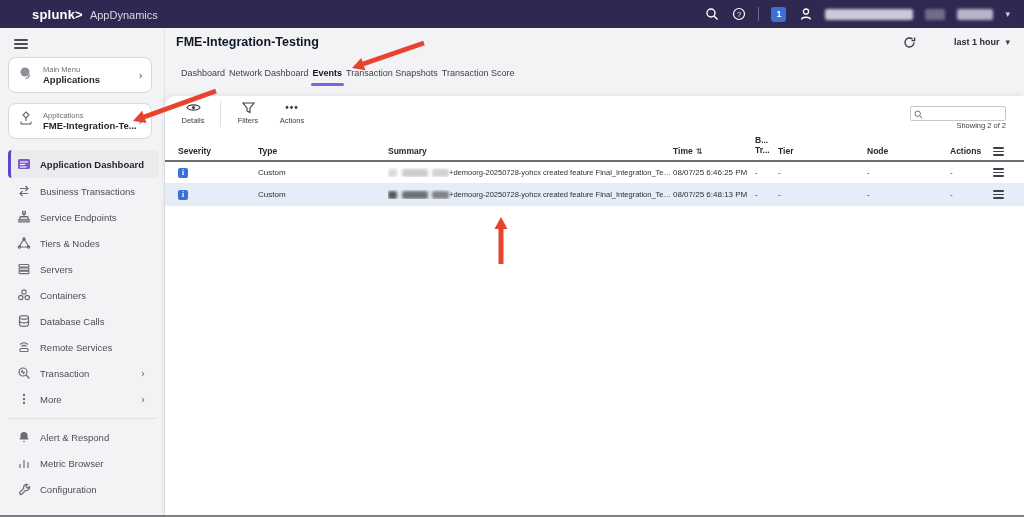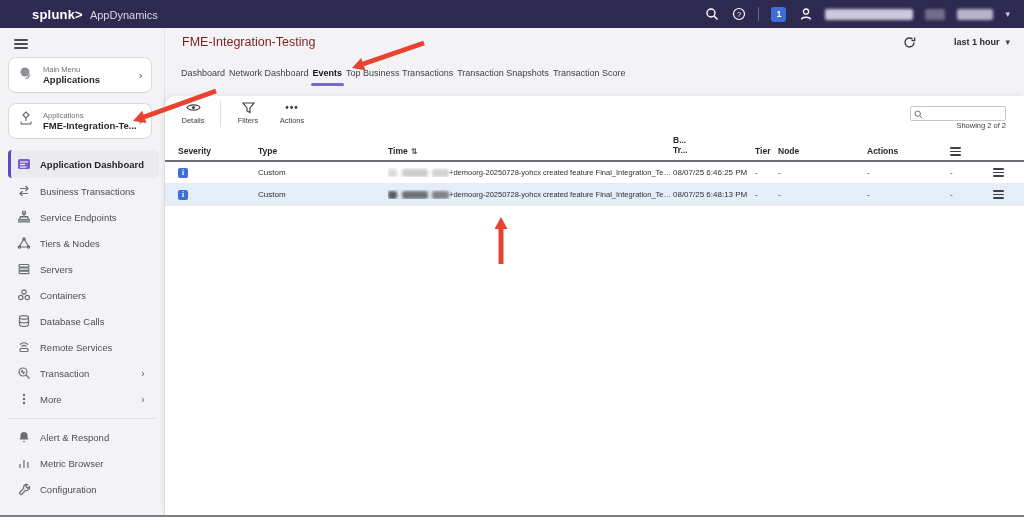--- a/index.html
+++ b/index.html
@@ -52,21 +52,21 @@
                     font-family:"DejaVu Sans",sans-serif; }
   .nav-item.active { height:28px; margin:0 6px 0 8px; background:#ebebee; border-left:3px solid #5a49c8;
                      border-radius:4px; padding-left:6px; color:#1f2125; }
   .nav-item.active .lbl { font-weight:bold; }
   .nav-divider { height:1px; background:#e1e1e4; margin:6px 8px 6px 8px; }
   .sicon { stroke:#6b6f75; fill:none; stroke-width:1.2; }
 
   
   .main { position:absolute; left:165px; top:28px; width:859px; height:489px; }
   .main-header { position:absolute; left:0; top:0; width:859px; height:34px; }
-  .page-title { position:absolute; left:17px; top:7px; font-size:12.5px; font-weight:normal; color:#7f1d1d; }
+  .page-title { position:absolute; left:11px; top:7px; font-size:12.5px; font-weight:bold; color:#0f172a; }
   .time-ctrl { position:absolute; right:14px; top:6px; display:flex; align-items:center; gap:10px; }
   .refresh-btn { width:16px; height:16px; cursor:pointer; display:flex; align-items:center; justify-content:center; }
   .time-range { font-size:9px; font-weight:bold; color:#2a2c30; cursor:pointer;
                 display:flex; align-items:center; gap:6px;padding-left:26px; }
   .time-range .caret { color:#3a3d42; }
 
   .tabs { position:absolute; left:1px; top:34px; height:26px; display:flex; 
           align-items:center; padding-left:13px; }
   .tab { position:relative; font-size:9px; color:#3c3f45; cursor:pointer; padding:4px 2px 8px 2px; }
   .tab.active { font-weight:bold; color:#17181c; }
@@ -351,21 +351,20 @@
           <span>last 1 hour</span>
           <span class="caret">▾</span>
         </span>
       </div>
     </div>
 
     <div class="tabs">
       <div class="tab">Dashboard</div>
       <div class="tab">Network Dashboard</div>
       <div class="tab active">Events</div>
-      <div class="tab">Top Business Transactions</div>
       <div class="tab">Transaction Snapshots</div>
       <div class="tab">Transaction Score</div>
     </div>
 
     <div class="panel">
 
       <div class="toolbar">
         <div class="tool-group">
           <div class="tool-btn">
             <span class="t-ico">
@@ -399,20 +398,21 @@
               </svg>
           </span>
         </div>
         <div class="showing">Showing 2 of 2</div>
       </div>
 
       <div class="thead grid-row">
         <div></div>
         <div class="th">Severity</div>
         <div class="th">Type</div>
+        <div class="th">Summary</div>
         <div class="th">
           <span>Time</span><span class="sort-ico">⇅</span>
         </div>
         <div class="th two-line">
           <div>B...</div>
           <div>Tr...</div>
         </div>
         <div class="th">Tier</div>
         <div class="th">Node</div>
         <div class="th">Actions</div>

